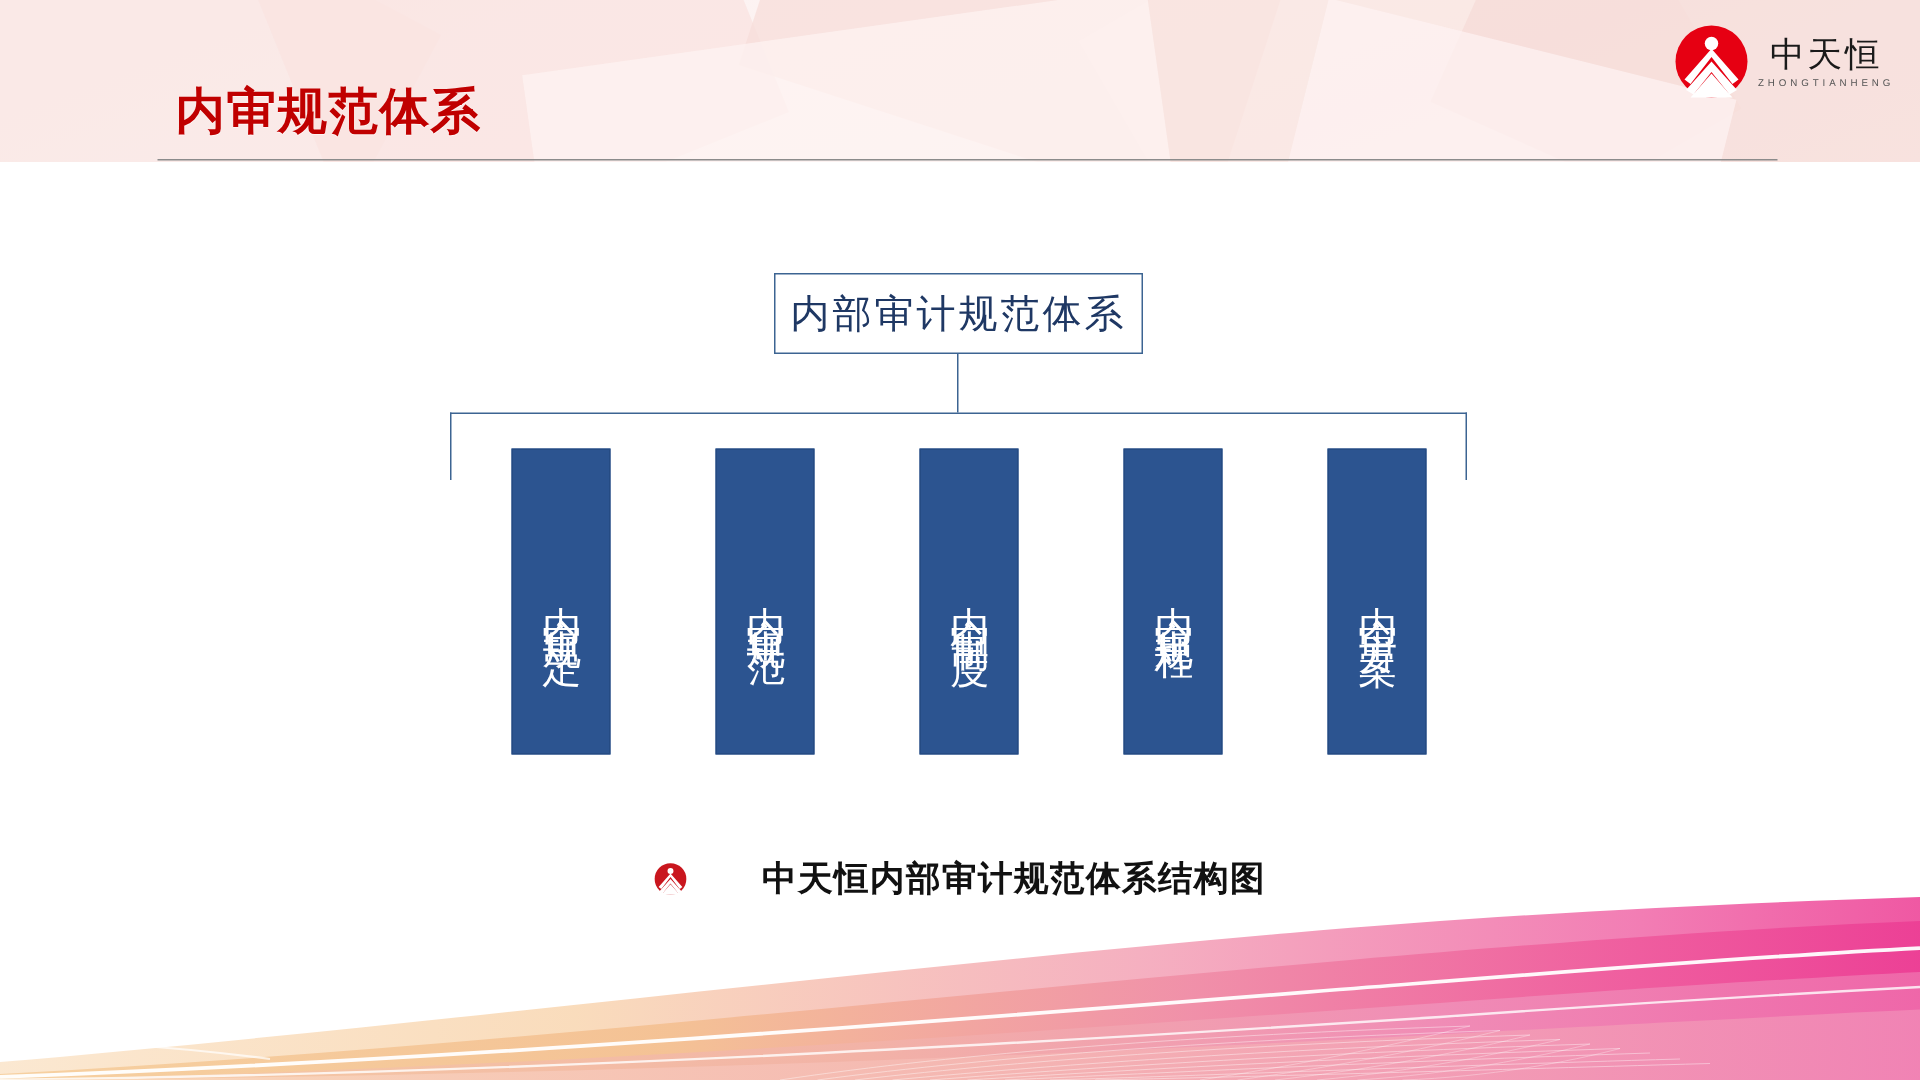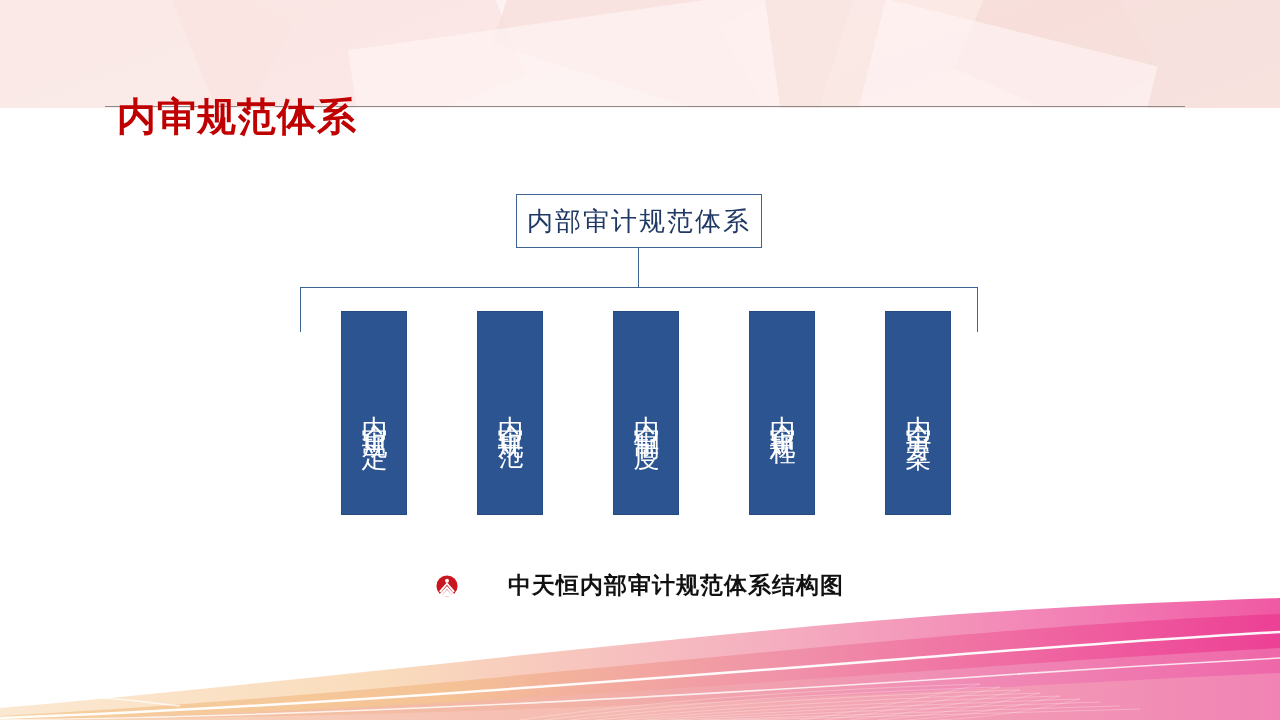--- a/index.html
+++ b/index.html
@@ -80,27 +80,26 @@
     top: 106px;
     width: 1080px;
     height: 1px;
     background: #8b8b8b;
   }
 
   .page-title {
     position: absolute;
     left: 117px;
     top: 52px;
-    font-size: 39px;
+    font-size: 33px;
     font-weight: bold;
     color: #c00000;
     letter-spacing: 1px;
     white-space: nowrap;
     text-shadow: 0 1px 0 rgba(255,255,255,0.6);
-    margin-top: 38px;
   }
 
   
   .brand {
     position: absolute;
     left: 1116px;
     top: 10px;
     width: 160px;
     height: 62px;
     display: flex;
@@ -133,21 +132,21 @@
     color: #555;
     letter-spacing: 2.6px;
     margin-top: 4px;
     white-space: nowrap;
   }
 
   
   .chart-area {
     position: absolute;
     left: 0;
-    top: 120px;
+    top: 108px;
     width: 1280px;
     height: 500px;
   }
   .root-node {
     position: absolute;
     left: 516px;
     top: 74px;
     width: 246px;
     height: 54px;
     border: 1px solid #3c6492;
@@ -262,20 +261,35 @@
     <div class="poly poly4"></div>
     <div class="poly poly5"></div>
     <div class="poly poly6"></div>
     <div class="poly poly7"></div>
   </div>
 
   <div class="header-rule"></div>
 
   <div class="page-title">内审规范体系</div>
 
+  <div class="brand">
+    <div class="brand-mark">
+      <svg viewBox="0 0 100 100" width="50" height="50" aria-hidden="true">
+        <circle cx="50" cy="50" r="48" fill="#e60012"></circle>
+        <circle cx="50" cy="26" r="9" fill="#ffffff"></circle>
+        <path d="M50 33 L86 74 L78 80 L50 44 L22 80 L14 74 Z" fill="#ffffff"></path>
+        <path d="M50 50 L84 88 L74 94 L50 64 L26 94 L16 88 Z" fill="#ffffff"></path>
+        <path d="M50 66 L78 98 L22 98 Z" fill="#ffffff"></path>
+      </svg>
+    </div>
+    <div class="brand-text-wrap">
+      <div class="brand-cn">中天恒</div>
+      <div class="brand-en">ZHONGTIANHENG</div>
+    </div>
+  </div>
 
   <div class="chart-area">
 
     <div class="root-node">
       <span>内部审计规范体系</span>
     </div>
 
     <div class="conn-vert"></div>
     <div class="conn-horiz"></div>
     <div class="conn-drop conn-drop-left"></div>

